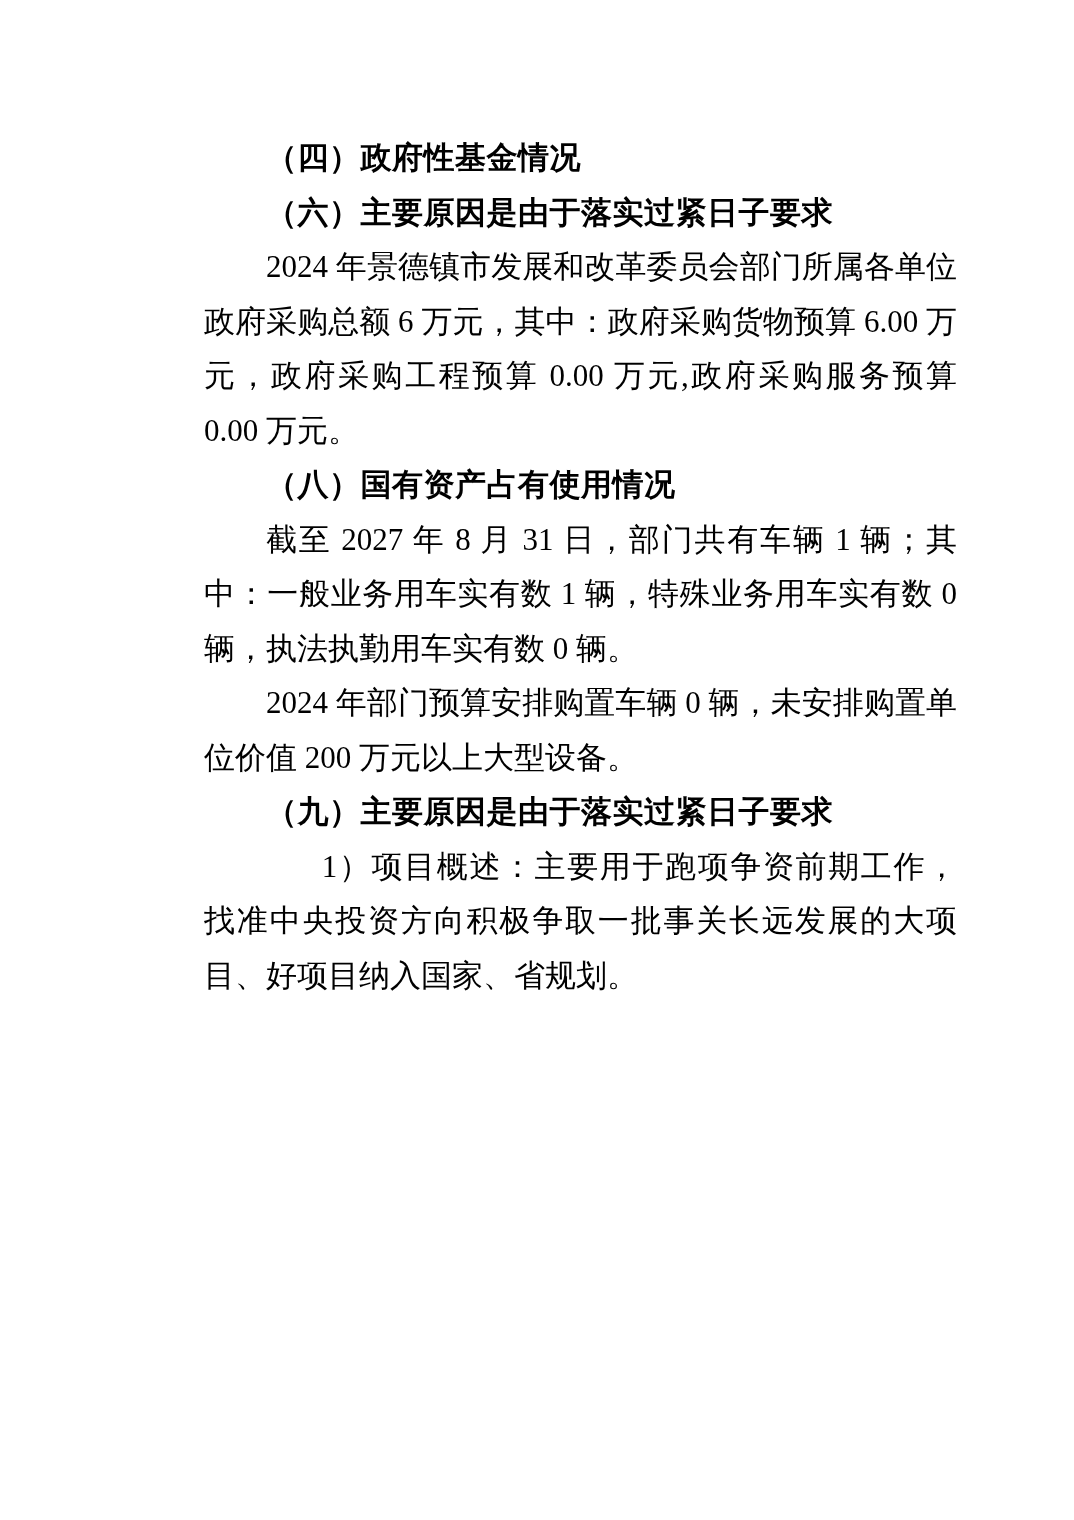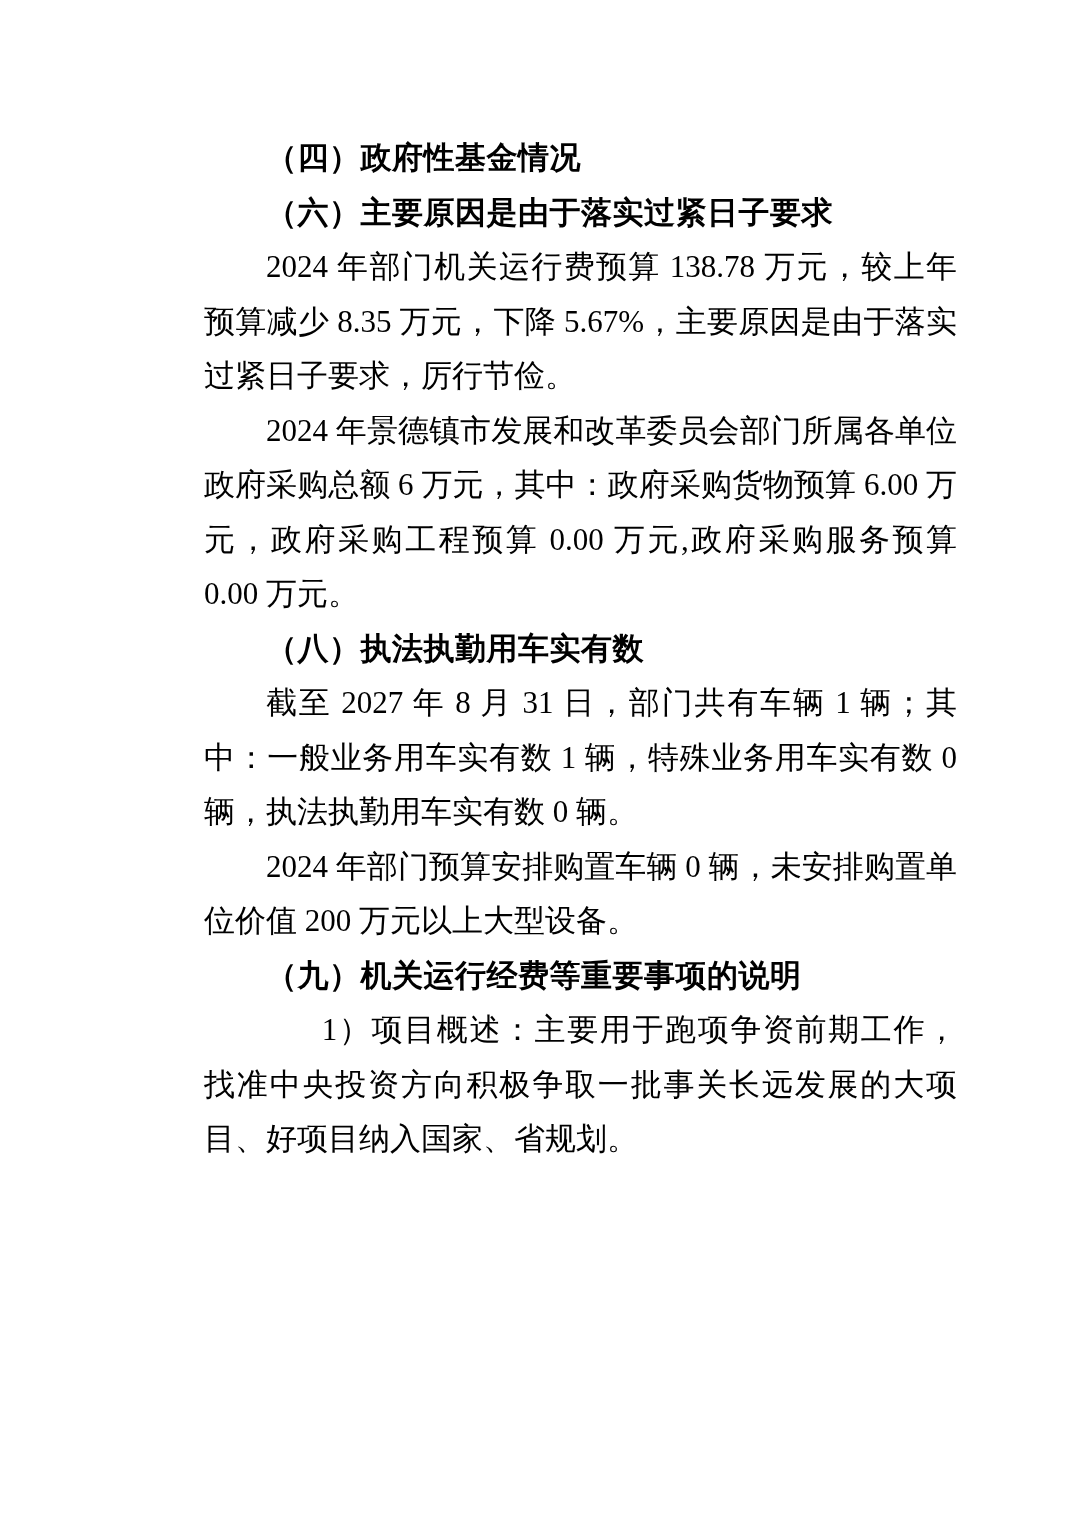--- a/index.html
+++ b/index.html
@@ -53,25 +53,24 @@
 </head>
 <body>
 
 <div class="page">
   <div class="content">
 
     <h2 class="heading">（四）政府性基金情况</h2>
 
 
     <h2 class="heading">（六）主要原因是由于落实过紧日子要求</h2>
-    <p class="para">2024 年部门机关运行费预算 138.78 万元，较上年预算减少 8.35 万元，下降 5.67%，主要原因是由于落实过紧日子要求，厉行节俭。</p>
 
     <p class="para">2024 年景德镇市发展和改革委员会部门所属各单位政府采购总额 6 万元，其中：政府采购货物预算 6.00 万元，政府采购工程预算 0.00 万元,政府采购服务预算 0.00 万元。</p>
 
-    <h2 class="heading">（八）执法执勤用车实有数</h2>
+    <h2 class="heading">（八）国有资产占有使用情况</h2>
     <p class="para">截至 2027 年 8 月 31 日，部门共有车辆 1 辆；其中：一般业务用车实有数 1 辆，特殊业务用车实有数 0 辆，执法执勤用车实有数 0 辆。</p>
     <p class="para">2024 年部门预算安排购置车辆 0 辆，未安排购置单位价值 200 万元以上大型设备。</p>
 
-    <h2 class="heading">（九）机关运行经费等重要事项的说明</h2>
+    <h2 class="heading">（九）主要原因是由于落实过紧日子要求</h2>
     <p class="para subitem">1）项目概述：主要用于跑项争资前期工作，找准中央投资方向积极争取一批事关长远发展的大项目、好项目纳入国家、省规划。</p>
 
   </div>
 </div>
 
 </body></html>

